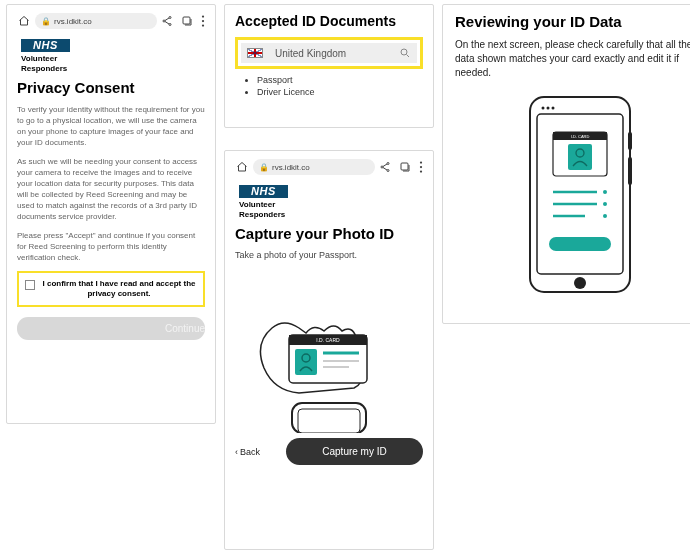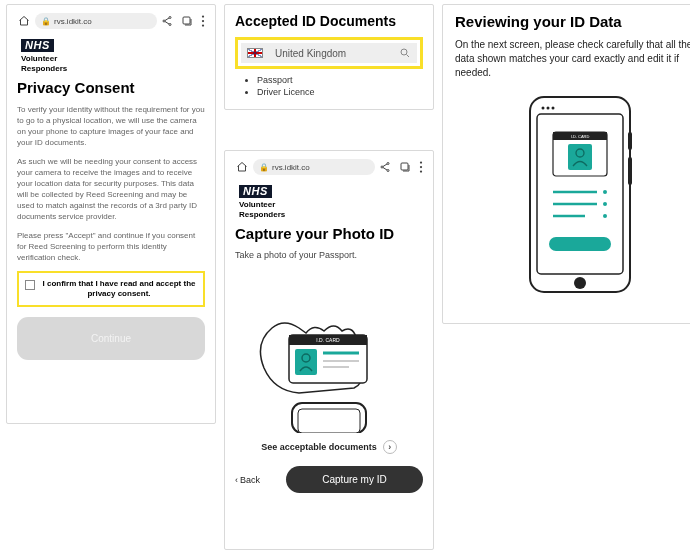--- a/index.html
+++ b/index.html
@@ -17,21 +17,21 @@
   }
   .panel {
     position: absolute;
     border: 1px solid #d9d9d9;
     background: #fff;
     border-radius: 2px;
   }
   
   #p1 { left: 6px; top: 4px; width: 210px; height: 420px; padding: 6px 10px 10px 10px; }
   
-  #p2 { left: 224px; top: 4px; width: 210px; height: 106px; padding: 8px 10px; }
+  #p2 { left: 224px; top: 4px; width: 210px; height: 124px; padding: 8px 10px; }
   
   #p3 { left: 224px; top: 150px; width: 210px; height: 400px; padding: 6px 10px 10px 10px; }
   
   #p4 { left: 442px; top: 4px; width: 276px; height: 320px; padding: 8px 12px; }
 
   
   .browser-bar { display:flex; align-items:center; gap:4px; height:20px; }
   .home-icon, .share-icon, .book-icon, .dots-icon { width:14px; display:flex; align-items:center; justify-content:center; }
   .url-pill {
     flex: 1;
@@ -43,26 +43,26 @@
     font-size:8px;
     color:#444;
     gap:3px;
   }
   .lock { font-size:8px; }
   .right-icons { display:flex; gap:8px; align-items:center; }
 
   
   .logo-block { margin: 4px 0 6px 4px; }
   .nhs-box {
-    background:#0f172a;
+    background:#0c4a6e;
     color:#fff;
     font-weight:bold;
     font-style:italic;
     font-size:11px;
-    padding:0 4px;
+    padding:0 12px;
     letter-spacing:0.5px;
     display:inline-block;
     line-height:13px;
   }
   .logo-sub { font-size:8px; font-weight:bold; line-height:9px; margin-top:1px; }
 
   
   .h1 { font-weight:bold; font-size:15px; margin:6px 0 8px 0; }
   .h1b { font-weight:bold; font-size:14px; margin:0 0 8px 0; }
   .para { font-size:8px; color:#666; line-height:11px; margin-bottom:8px; }
@@ -76,23 +76,23 @@
     gap:6px;
     margin-top:4px;
     text-align:center;
   }
   .chk { width:10px; height:10px; border:1px solid #888; flex:none; margin-top:1px; background:#fff; }
   .chk-label { font-size:8px; font-weight:bold; line-height:10px; }
 
   .btn-disabled {
     background:#d8d8d8;
     color:#f3f3f3;
-    text-align:center;
+    text-align:right;
     font-size:10px;
-    padding:16px 0;
+    padding:6px 0;
     border-radius:11px;
     margin-top:10px;
   }
 
   
   .country-hl {
     border:3px solid #f9df29;
     padding:3px;
     margin-bottom:6px;
   }
@@ -293,24 +293,20 @@
           <line x1="34" y1="18" x2="70" y2="18" stroke="#1aa89a" stroke-width="3"></line>
           <line x1="34" y1="26" x2="70" y2="26" stroke="#ccc" stroke-width="2"></line>
           <line x1="34" y1="32" x2="60" y2="32" stroke="#ccc" stroke-width="2"></line>
         </g>
 
         <rect x="48" y="130" width="74" height="30" rx="10" fill="#fff" stroke="#222" stroke-width="2"></rect>
         <rect x="54" y="136" width="62" height="24" rx="4" fill="#fff" stroke="#222" stroke-width="1"></rect>
       </svg>
     </div>
 
-    <div class="see-row">
-      <span>See acceptable documents</span>
-      <span class="round-caret">›</span>
-    </div>
 
     <div class="bottom-row">
       <span class="back-lnk">
         <span>‹</span>
         <span>Back</span>
       </span>
       <span class="cap-btn">Capture my ID</span>
     </div>
   </div>
 

